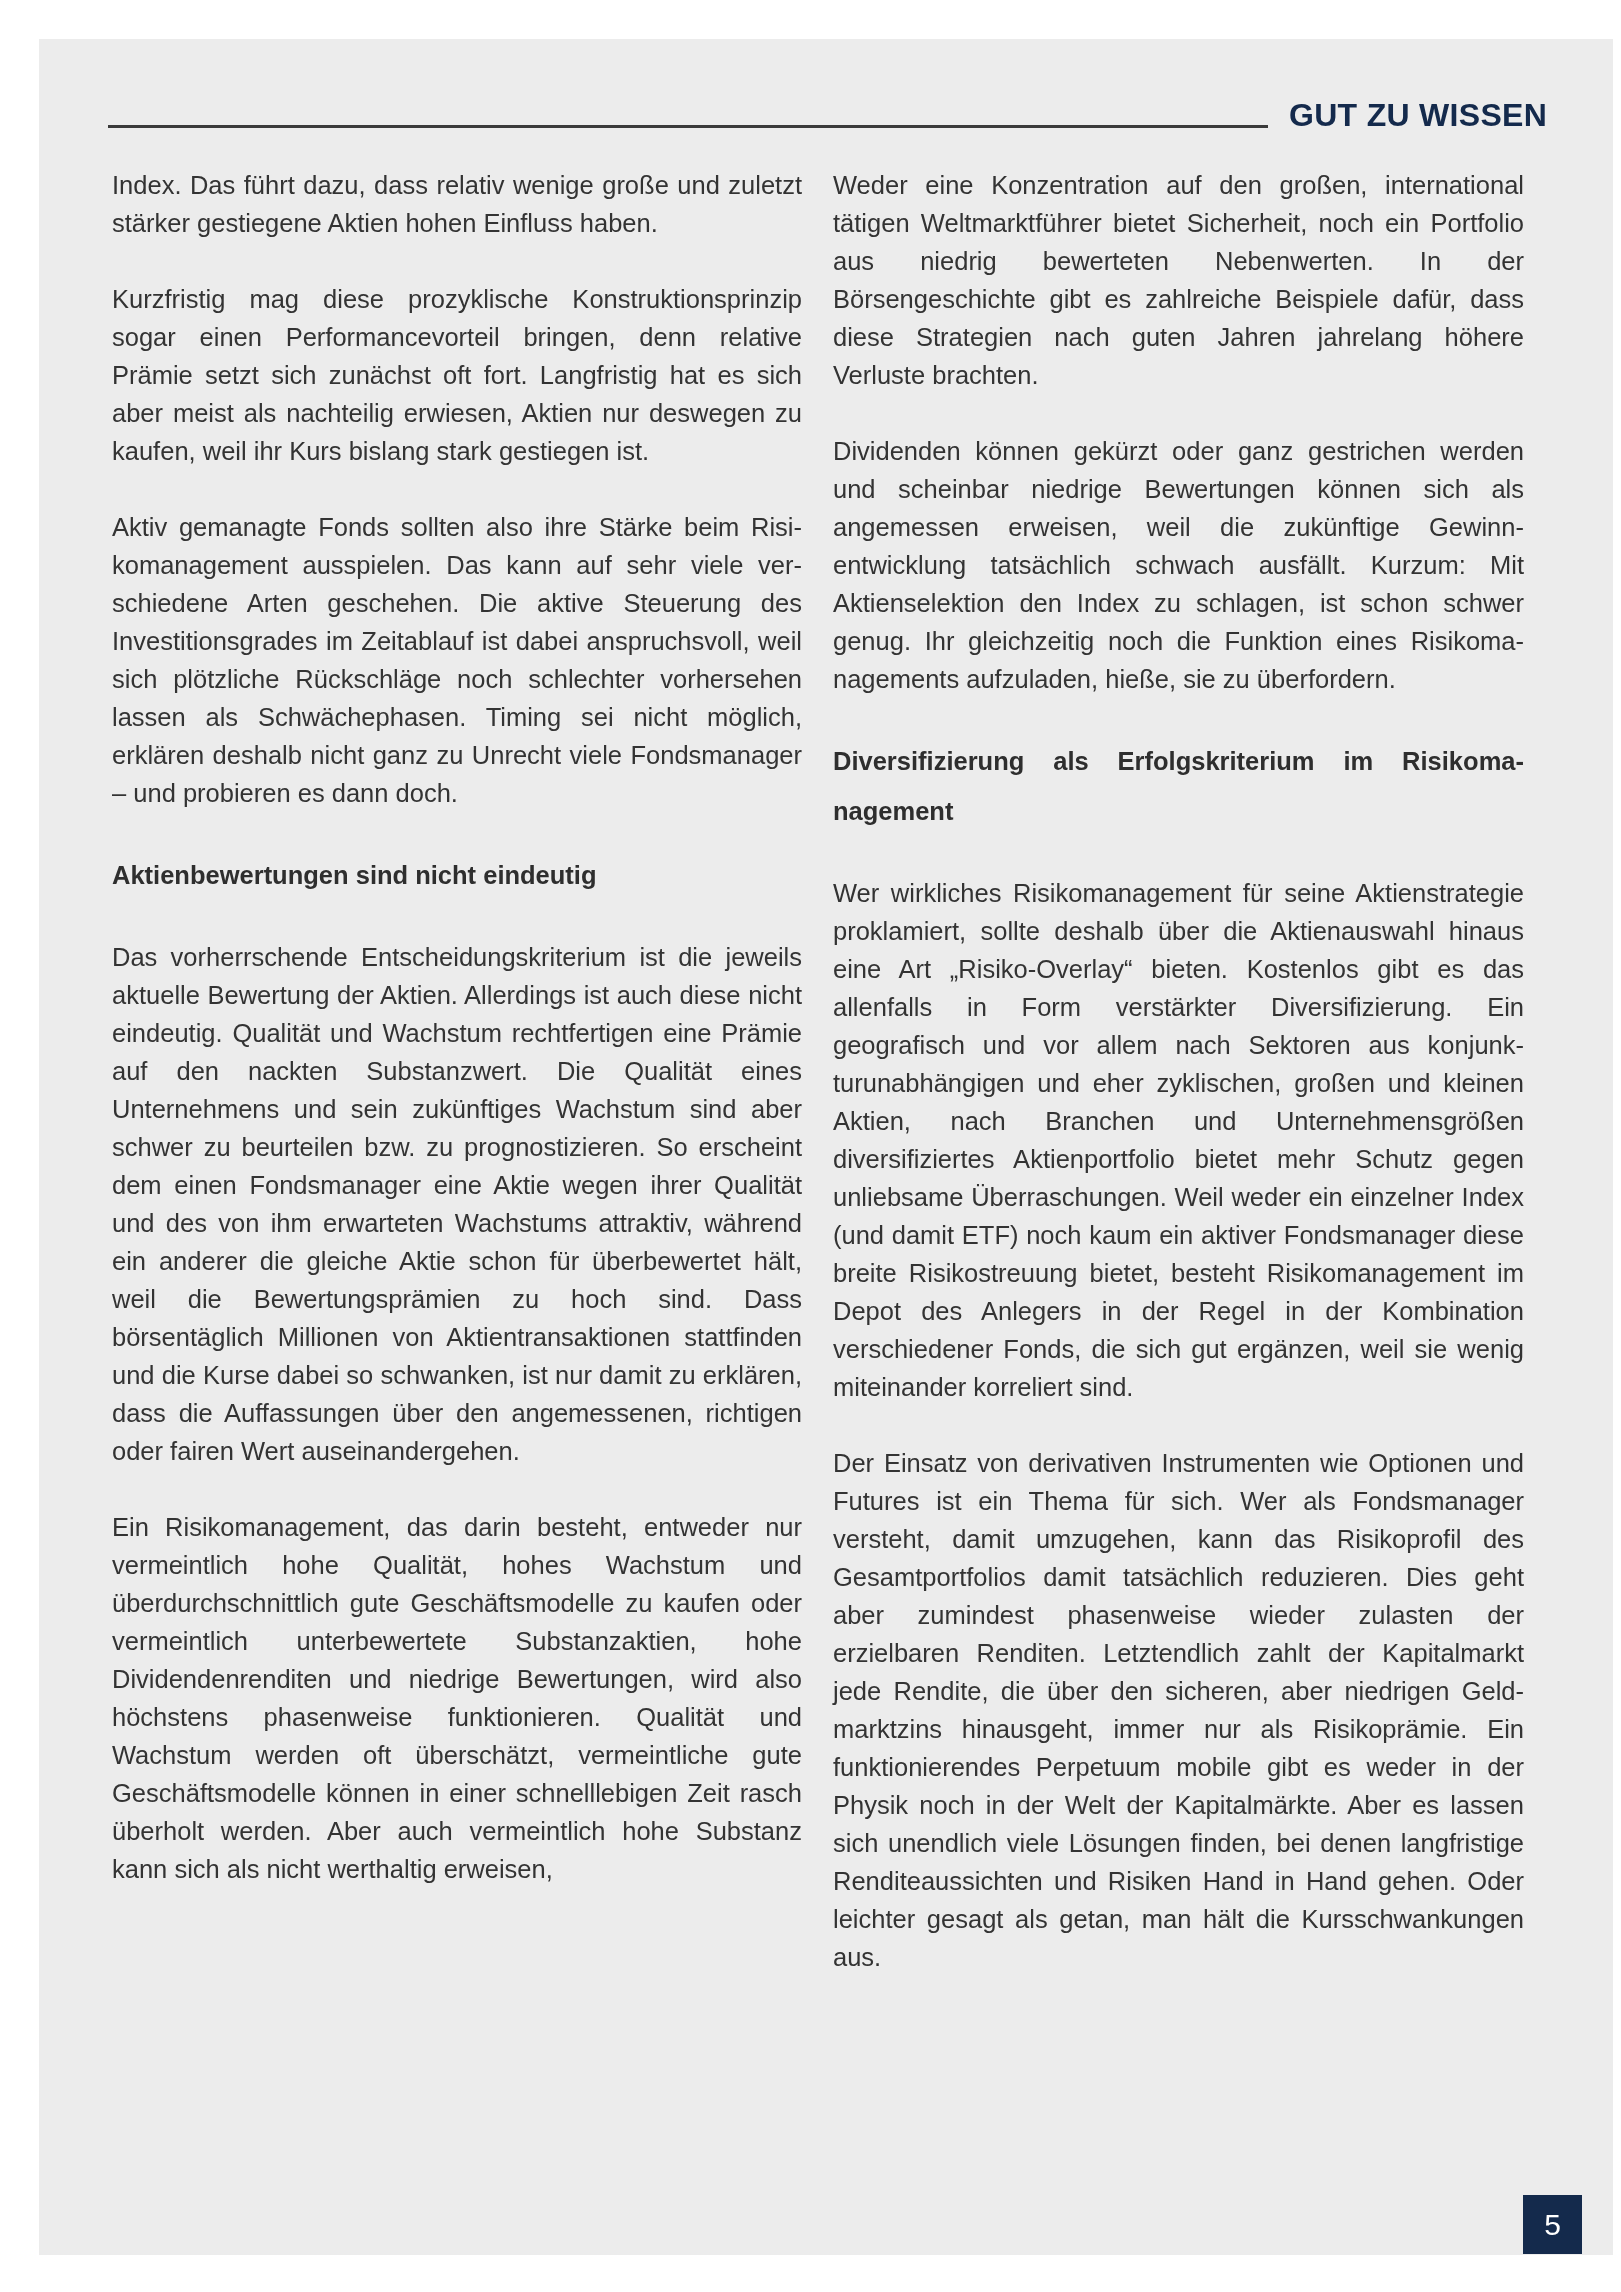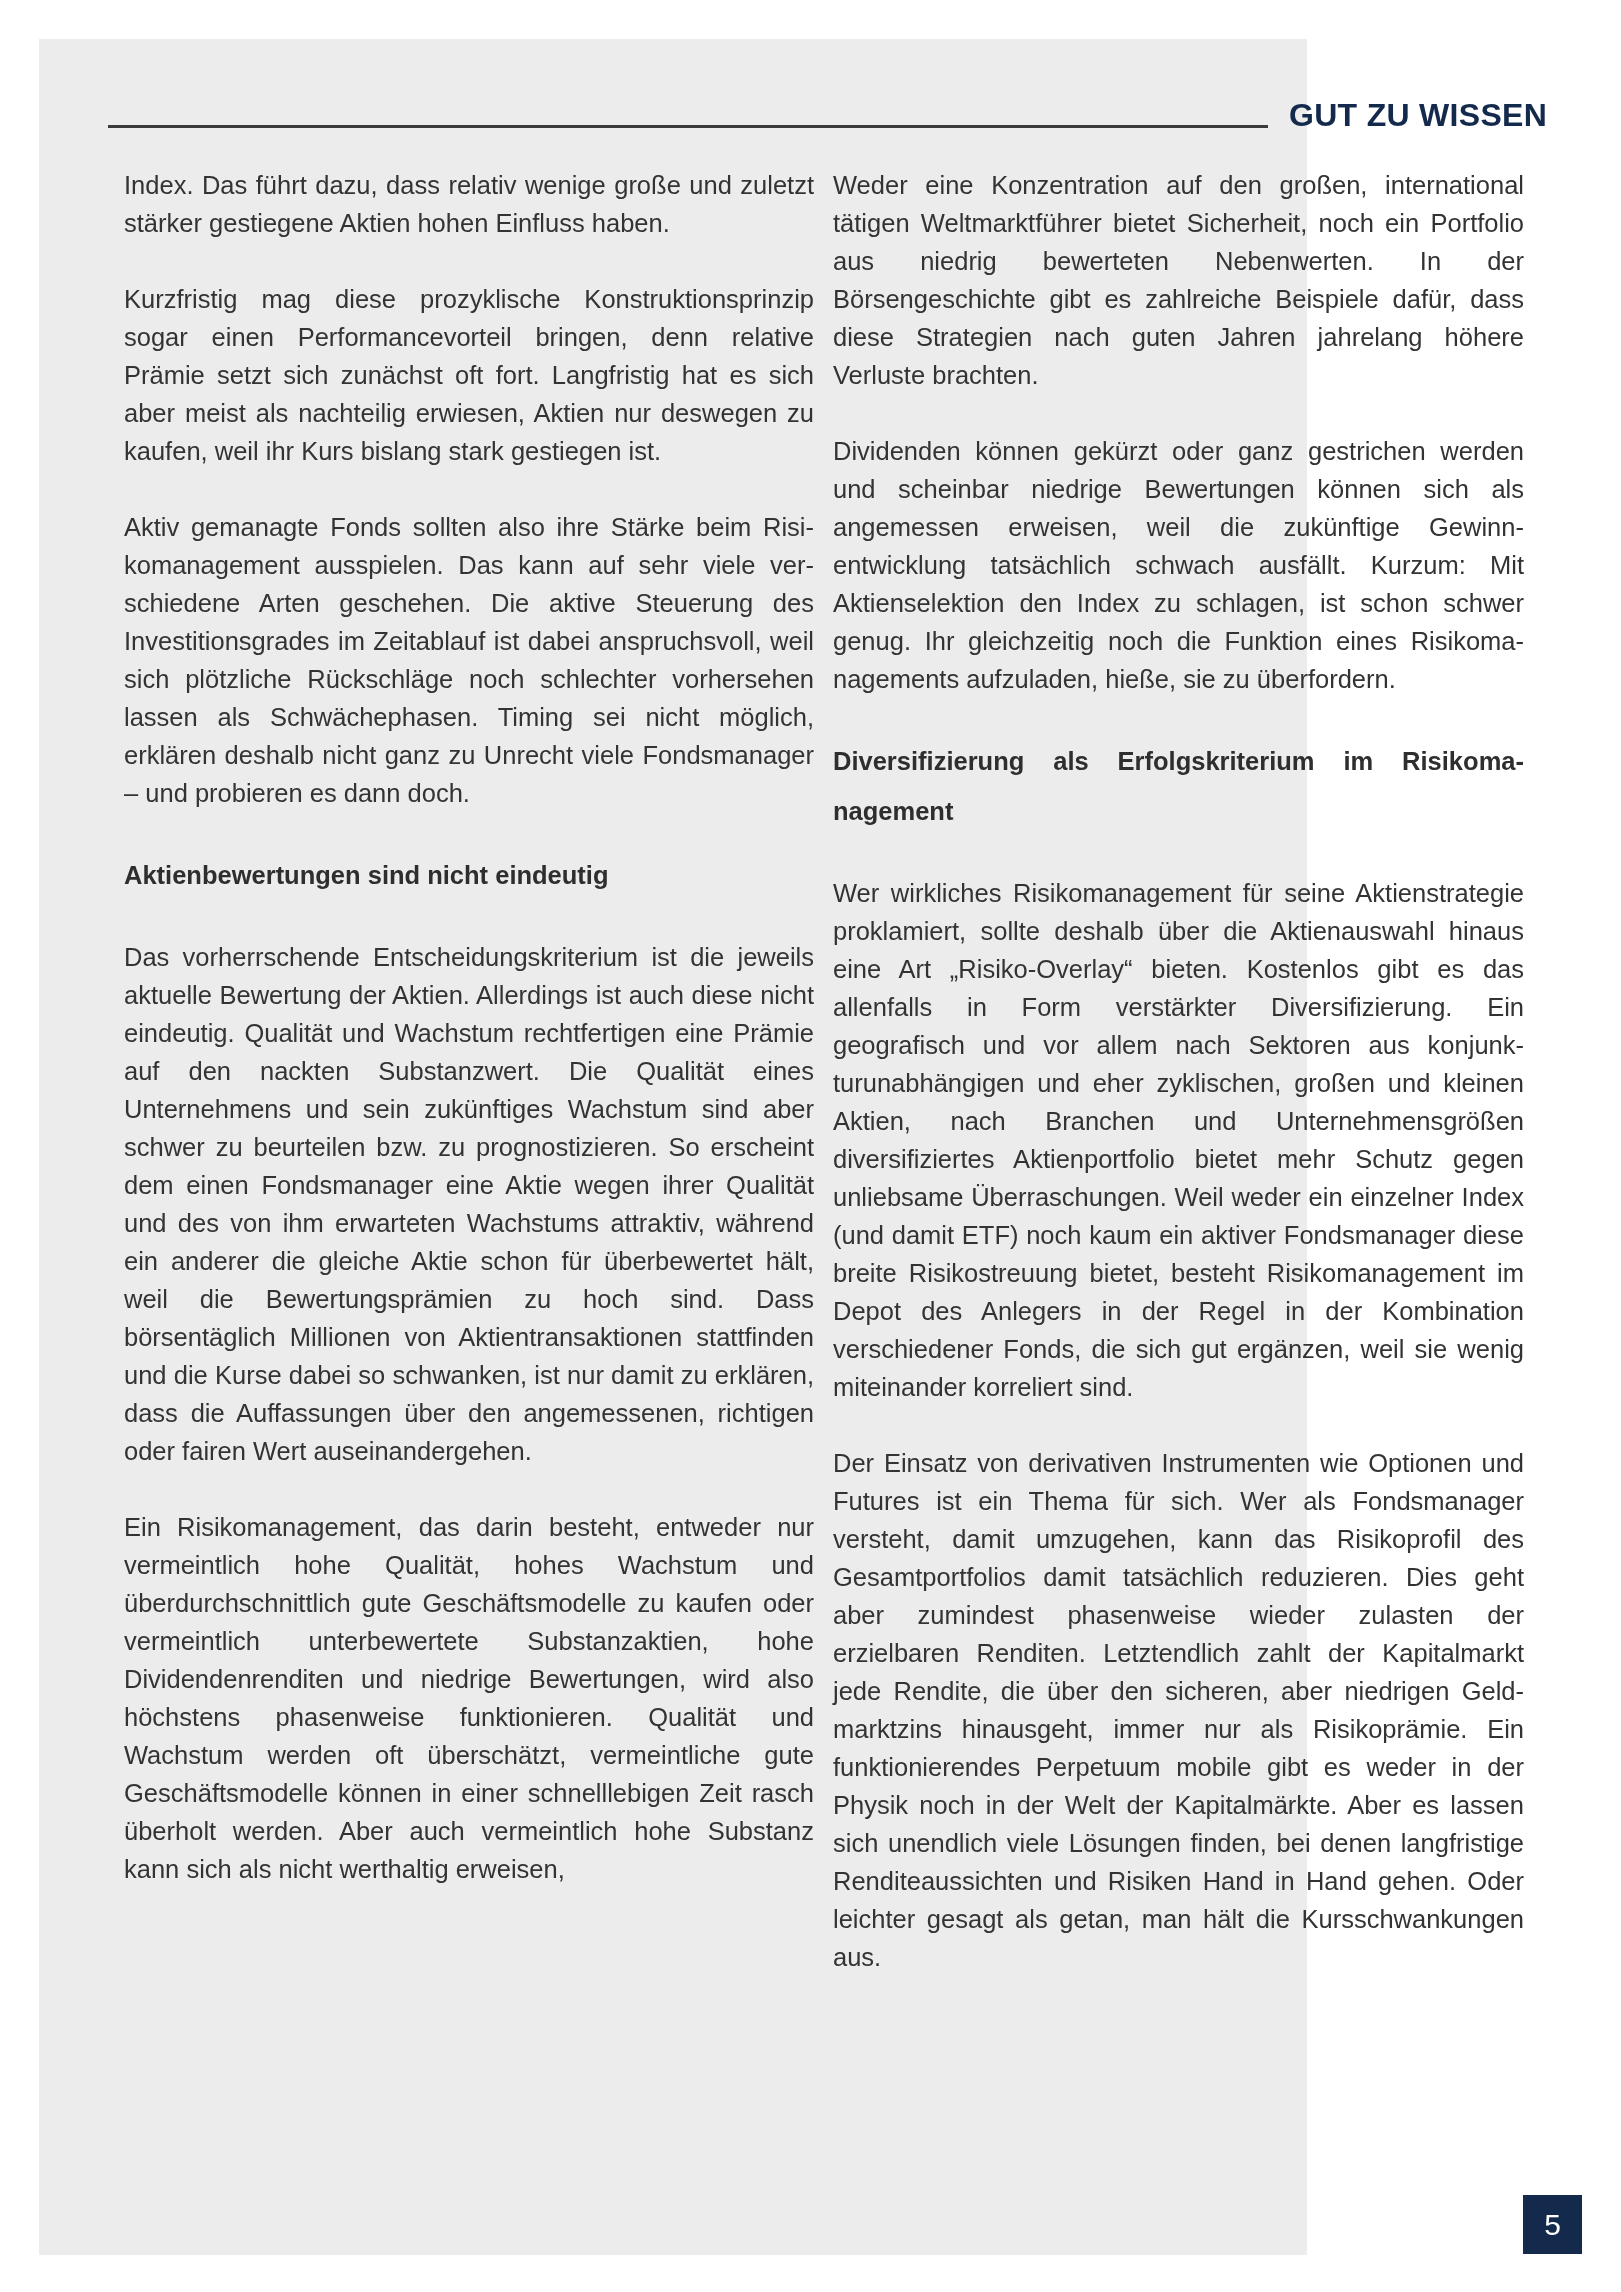--- a/index.html
+++ b/index.html
@@ -1,36 +1,36 @@
 <!DOCTYPE html>
 <html style="font-size:14.3px"><head>
 <meta charset="utf-8">
 <style>
   html, body { margin: 0; padding: 0; }
   body {
     width: 1621px; height: 2293px; background: #ffffff; position: relative; overflow: hidden;
     font-family: "Liberation Sans", sans-serif;
   }
   .page {
-    position: absolute; left: 39px; top: 39px; width: 1268px; height: 2216px;
+    position: absolute; left: 39px; top: 39px; width: 1574px; height: 2216px;
     background: #ececec;
   }
   .header-rule {
     position: absolute; left: 69px; top: 86px; width: 1160px; height: 2.7px; background: #3a3a3a;
   }
   .header-title {
     position: absolute; left: 1250px; top: 57px; font-size: 32px; font-weight: bold;
     color: #142a4c; letter-spacing: 0.3px; white-space: nowrap; line-height: 39px;
   }
   .col {
     position: absolute; top: 127px; width: 690px;
     font-size: 25.5px; line-height: 38px; color: #333333;
     text-align: justify; hyphens: manual;
   }
-  .col.left { left: 85px; }
+  .col.left { left: 73px; }
   .col.right { left: 794px; width: 691px; }
   .col p { margin: 0 0 38px 0; }
   .col h3 {
     margin: 0 0 38px 0; font-size: 25.5px; line-height: 50px; font-weight: bold; color: #2e2e2e;
   }
   .page-number {
     position: absolute; left: 1484px; top: 2156px; width: 59px; height: 59px;
     background: #142a4c; color: #ffffff; font-size: 30px; display: flex;
     align-items: center; justify-content: center;
   }

